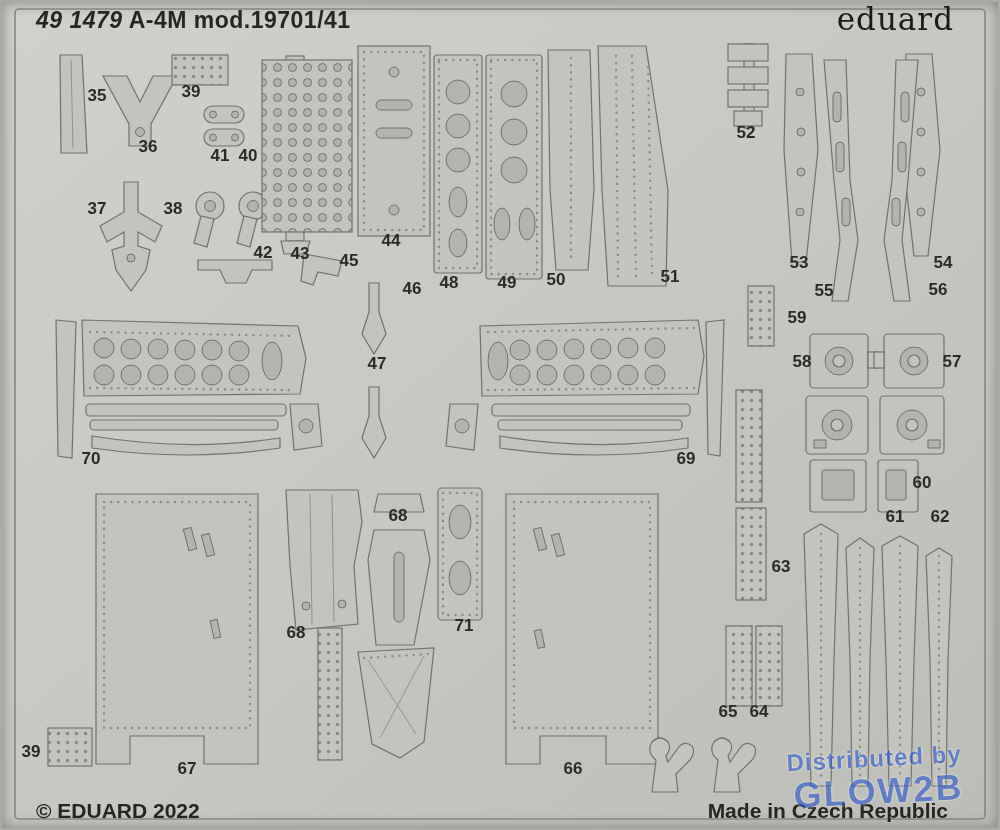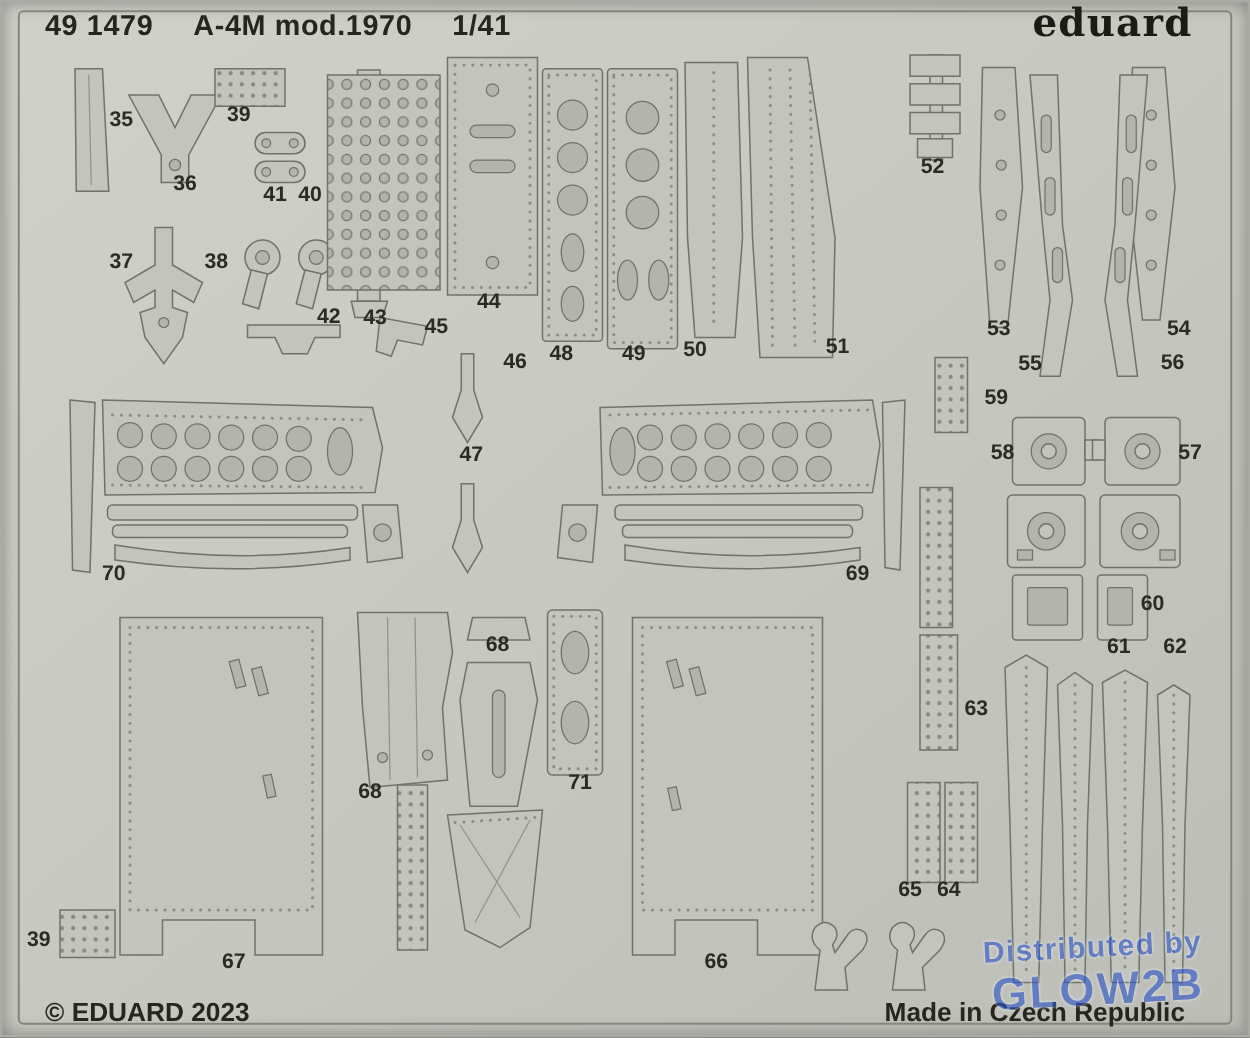--- a/index.html
+++ b/index.html
@@ -10,23 +10,23 @@
     box-shadow: inset 0 0 0 2px #a9aba4, inset 5px 5px 12px rgba(50,50,45,.30), inset -5px -5px 12px rgba(50,50,45,.26);
   }
   #sheet-svg { position:absolute; left:0; top:0; }
   .p    { fill:#c2c4bd; stroke:#70736b; stroke-width:1.2; }
   .hole { fill:#b2b4ad; stroke:#70736b; stroke-width:1; }
   .riv  { fill:none; stroke:#8a8d84; stroke-width:2.4; stroke-dasharray:0.1 7; stroke-linecap:round; }
   .etch { fill:none; stroke:#90938b; stroke-width:1; }
   .frameline { fill:none; stroke:#84877f; stroke-width:1.6; }
   .lbl  { font-family:"Liberation Sans",sans-serif; font-size:17px; font-weight:700; fill:#2b2b24; text-anchor:middle; }
   .header { position:absolute; top:7px; left:36px; display:flex; font-size:23px; font-weight:700; color:#26261f; letter-spacing:.5px; }
-  .header .cat { margin-right:32px; }
-  .header .ttl { margin-right:32px; }
-  .logo { position:absolute; top:1px; right:46px; font-family:"DejaVu Serif",serif; font-weight:700; font-size:31px; color:#1c1c16; letter-spacing:1px; }
+  .header .cat { margin-right:6px;font-style:italic; }
+  .header .ttl { }
+  .logo { position:absolute; top:1px; right:46px; font-family:"DejaVu Serif",serif; font-weight:400; font-size:31px; color:#1c1c16; letter-spacing:1px; }
   .copyright { position:absolute; bottom:7px; left:36px; font-size:21px; font-weight:700; color:#26261f; }
   .madein { position:absolute; bottom:7px; right:52px; font-size:21px; font-weight:600; color:#26261f; }
   .watermark { position:absolute; right:36px; bottom:24px; text-align:right; color:#2f55c7; opacity:.62;
     transform:rotate(-3deg); transform-origin:100% 100%;
     text-shadow:0 0 3px rgba(255,255,255,.95), 0 0 1px rgba(255,255,255,.9); pointer-events:none; }
   .watermark .wm1 { font-size:24px; font-weight:800; letter-spacing:1px; }
   .watermark .wm2 { font-size:36px; font-weight:800; letter-spacing:2px; line-height:1.05; }
 </style>
 </head>
 <body>
@@ -365,21 +365,21 @@
   </svg>
 
   <div class="header">
     <span class="cat">49 1479</span>
     <span class="ttl">A-4M mod.1970</span>
     <span class="scl">1/41</span>
   </div>
 
   <div class="logo">eduard</div>
 
-  <div class="copyright">© EDUARD 2023</div>
+  <div class="copyright">© EDUARD 2022</div>
   <div class="madein">Made in Czech Republic</div>
 
   <div class="watermark">
     <div class="wm1">Distributed by</div>
     <div class="wm2">GLOW2B</div>
   </div>
 
 </div>
 
 </body></html>

